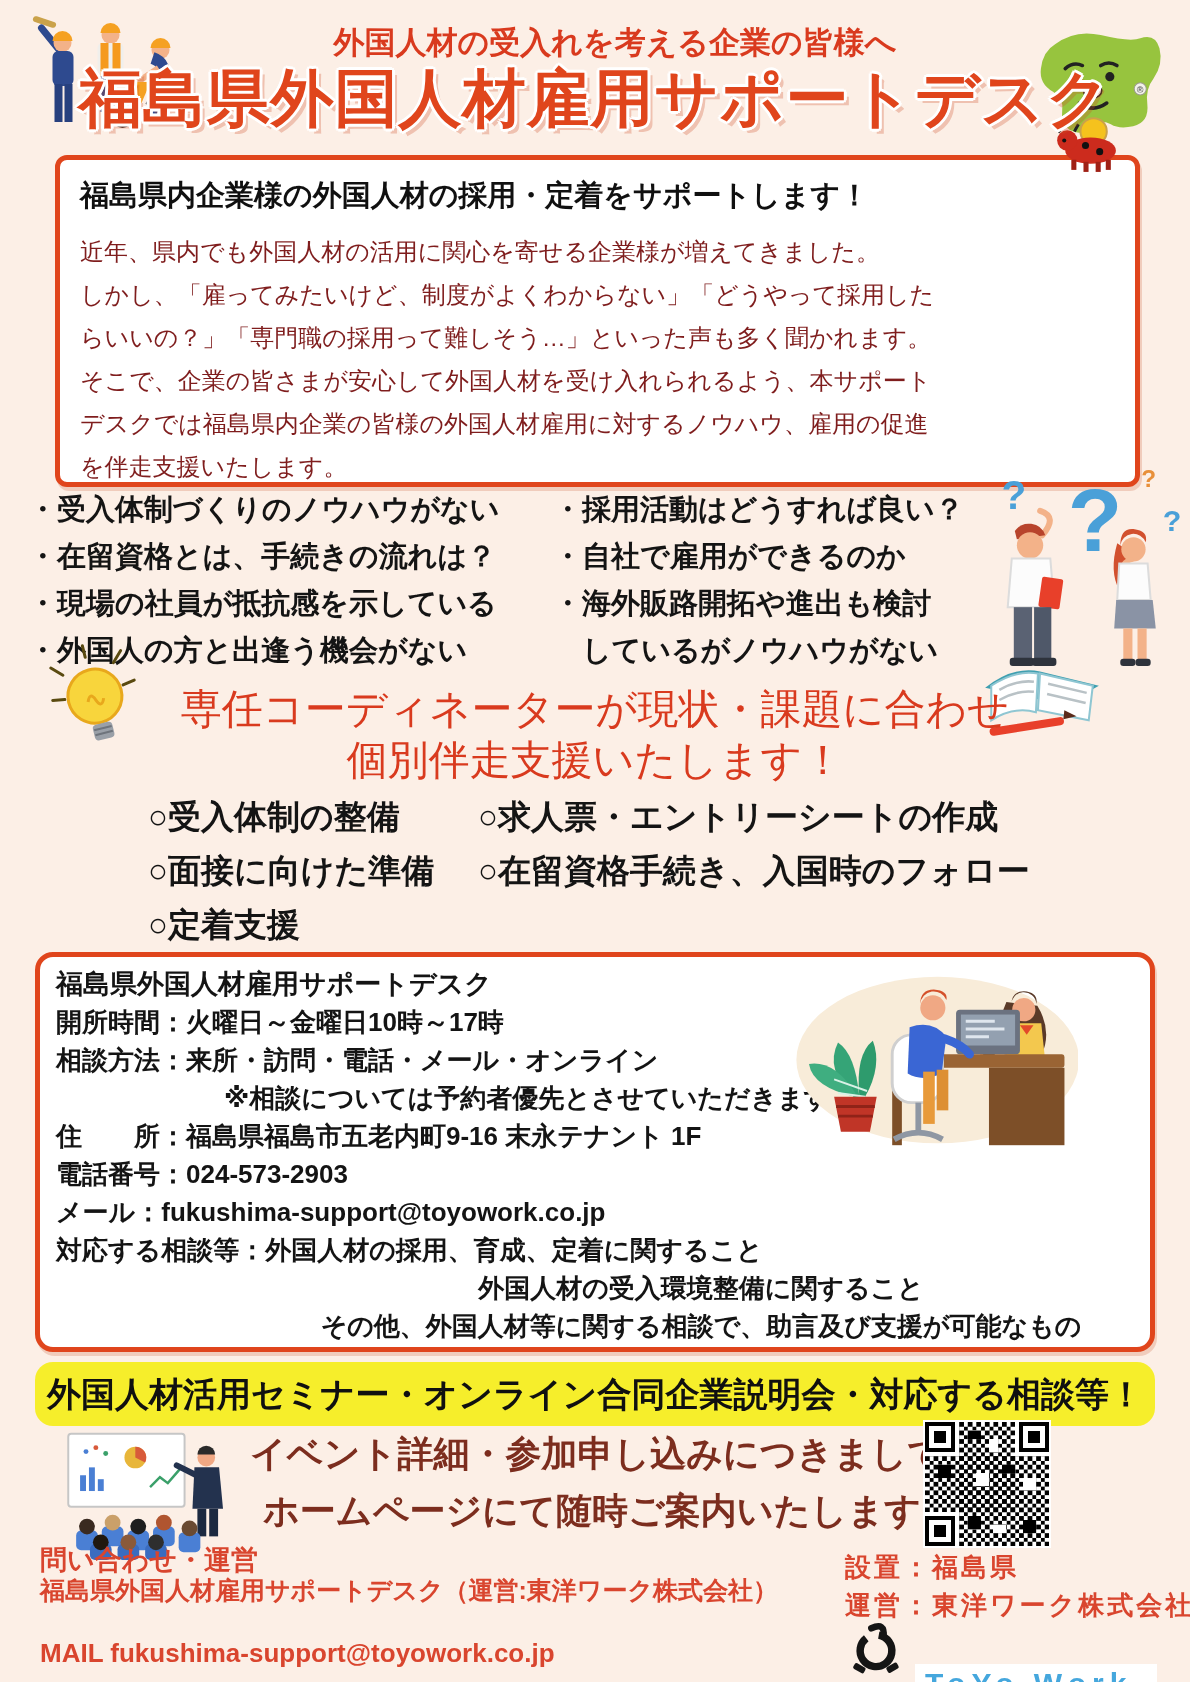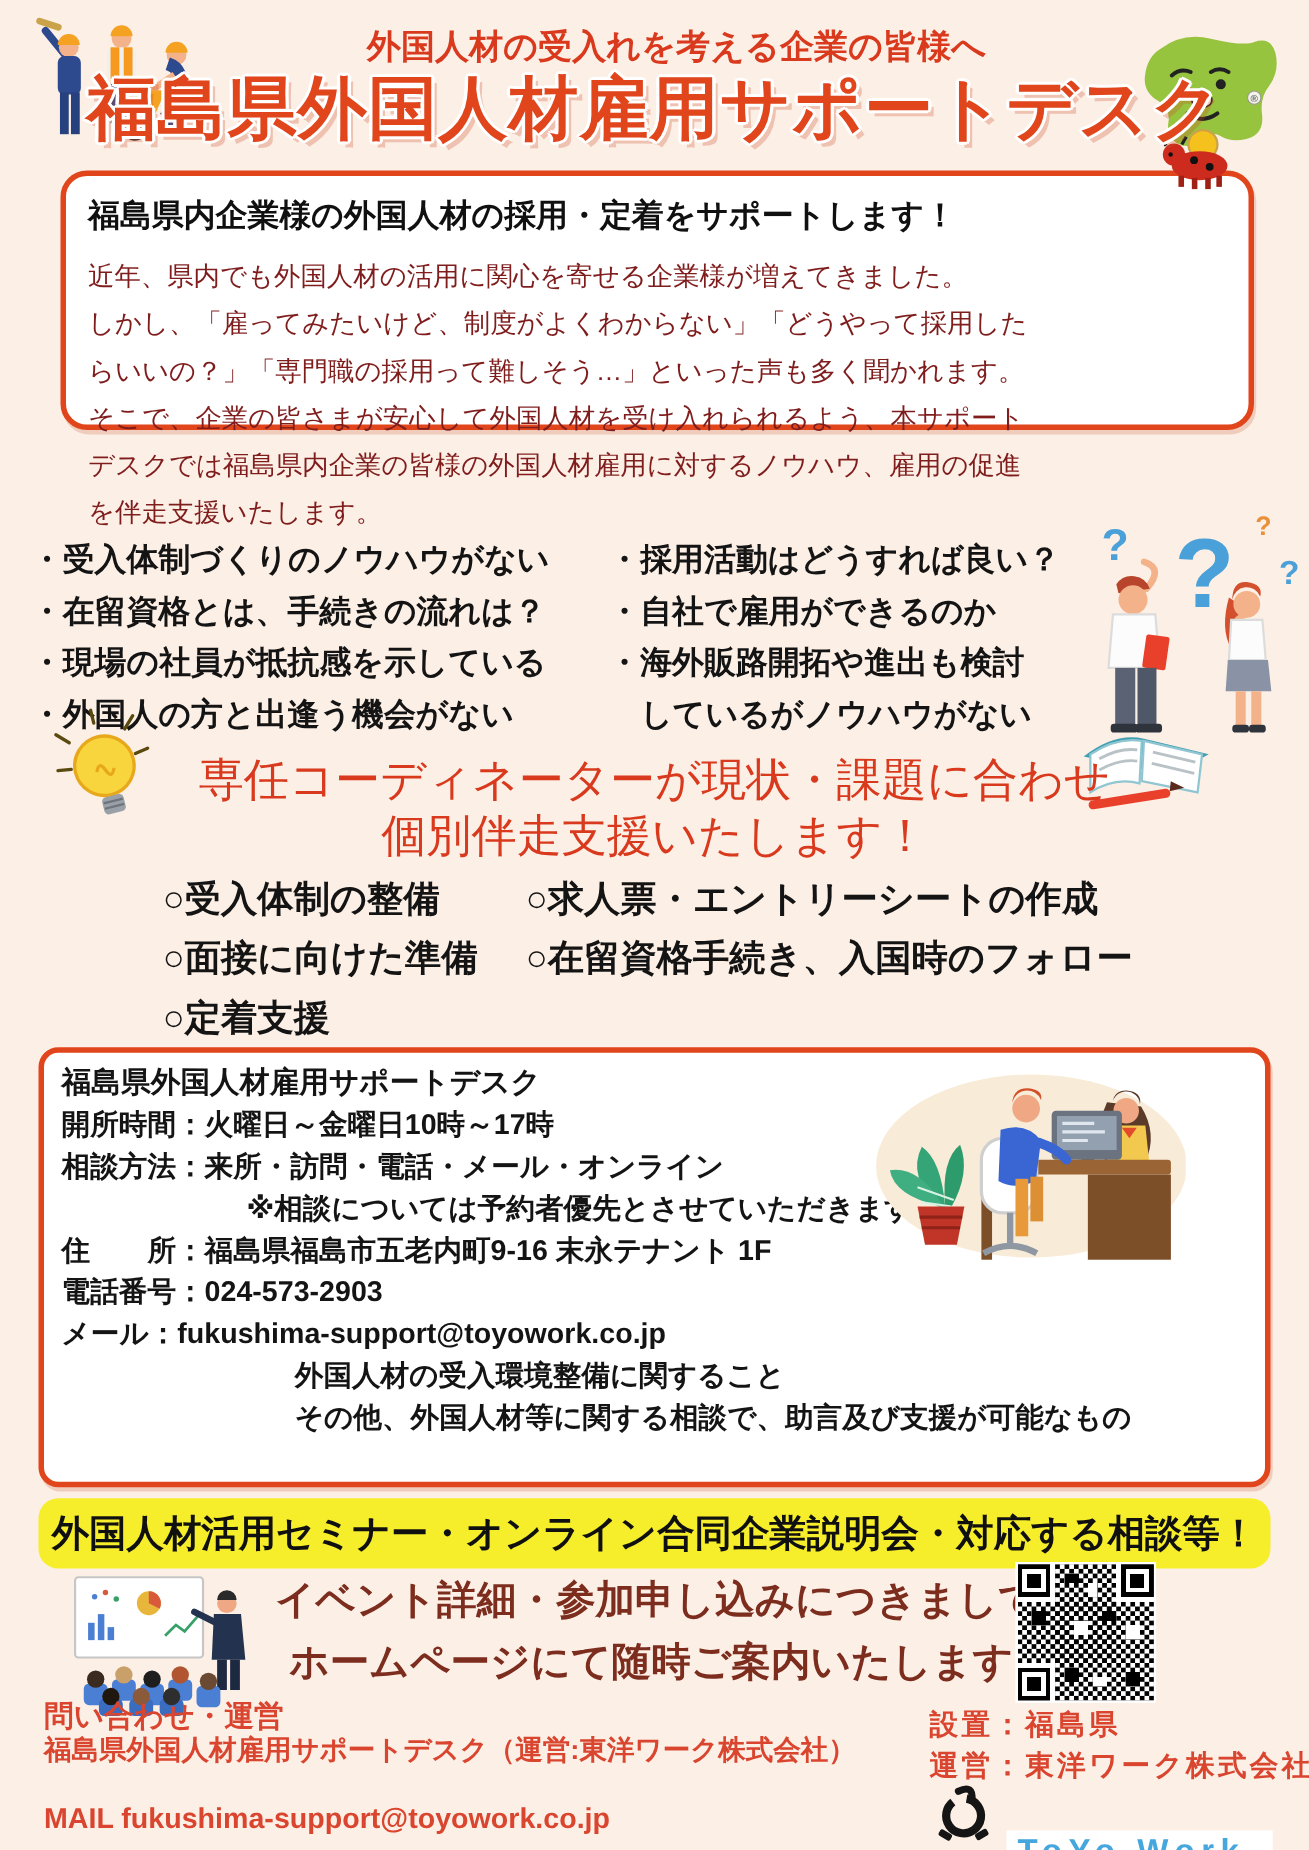--- a/index.html
+++ b/index.html
@@ -15,22 +15,22 @@
   
   .tagline{top:22px;left:150px;width:930px;text-align:center;
     font-size:31px;font-weight:bold;color:var(--title-red,#d93a1e);white-space:nowrap;}
   .title{top:56px;left:75px;width:1040px;text-align:center;white-space:nowrap;
     font-size:63px;font-weight:bold;letter-spacing:1px;color:var(--accent,#e0451c);
     text-shadow:3px 0 0 #fff,-3px 0 0 #fff,0 3px 0 #fff,0 -3px 0 #fff,
       2px 2px 0 #fff,-2px 2px 0 #fff,2px -2px 0 #fff,-2px -2px 0 #fff,
       5px 5px 0 rgba(205,75,35,.28);}
 
   
-  .box1{left:55px;top:155px;width:1085px;height:236px;box-sizing:border-box;
-    background:#fff;border:5px solid var(--accent,#e0451c);border-radius:24px;
+  .box1{left:55px;top:155px;width:1085px;height:332px;box-sizing:border-box;
+    background:#fff;border:5px solid var(--accent,#e0451c);border-radius:12px;
     padding:12px 20px;box-shadow:2px 4px 0 rgba(200,80,40,.22);}
   .lead{font-size:29px;font-weight:bold;color:#101010;margin:4px 0 14px 0;white-space:nowrap;}
   .bline{font-size:24px;color:#7f1d1d;line-height:43px;white-space:nowrap;}
 
   
   .concern{font-size:29px;font-weight:bold;line-height:47px;white-space:nowrap;color:#141414;}
   .concern-left{left:28px;top:486px;}
   .concern-right{left:553px;top:486px;}
 
   
@@ -38,21 +38,21 @@
     color:var(--title-red,#d93a1e);white-space:nowrap;}
   .sol-item{font-size:33px;font-weight:bold;white-space:nowrap;color:#141414;}
 
   
   .box2{left:35px;top:952px;width:1120px;height:400px;box-sizing:border-box;
     background:#fff;border:5px solid var(--accent,#e0451c);border-radius:18px;
     padding:8px 16px;box-shadow:2px 4px 0 rgba(200,80,40,.22);}
   .dname{font-size:27px;font-weight:bold;line-height:38px;white-space:nowrap;}
   .dline{font-size:26px;font-weight:bold;line-height:38px;white-space:nowrap;}
   .ind1{margin-left:168px;}
-  .ind2{margin-left:212px;}
+  .ind2{margin-left:212px;text-align:center;}
 
   
   .banner{left:35px;top:1362px;width:1120px;height:64px;background:var(--banner-yellow,#f6ee2b);
     border-radius:18px;text-align:center;line-height:64px;font-size:34px;font-weight:bold;
     color:#101010;white-space:nowrap;}
 
   
   .event{left:250px;width:720px;text-align:center;font-size:36px;font-weight:bold;
     color:var(--maroon,#7c2d1e);white-space:nowrap;}
   .qr-wrap{left:923px;top:1420px;width:128px;height:128px;background:#fff;padding:2px;box-sizing:border-box;}
@@ -84,20 +84,21 @@
   </div>
 
   <div class="abs box2">
     <div class="dname">福島県外国人材雇用サポートデスク</div>
     <div class="dline">開所時間：火曜日～金曜日10時～17時</div>
     <div class="dline">相談方法：来所・訪問・電話・メール・オンライン</div>
     <div class="dline ind1">※相談については予約者優先とさせていただきます。</div>
     <div class="dline">住　　所：福島県福島市五老内町9-16 末永テナント 1F</div>
     <div class="dline">電話番号：024-573-2903</div>
     <div class="dline">メール：fukushima-support@toyowork.co.jp</div>
+    <div class="dline">対応する相談等：外国人材の採用、育成、定着に関すること</div>
     <div class="dline ind2">外国人材の受入環境整備に関すること</div>
     <div class="dline ind2">その他、外国人材等に関する相談で、助言及び支援が可能なもの</div>
   </div>
 
   <svg class="abs" style="left:778px;top:940px;" width="300" height="212" viewBox="0 0 310 215">
     <ellipse cx="165" cy="122" rx="146" ry="86" fill="#f8ecd9"></ellipse>
 
     <g>
       <path d="M78 160 q-30 -28 -16 -56 q18 12 22 56" fill="#35a477"></path>
       <path d="M84 160 q-4 -44 14 -58 q10 26 -8 58" fill="#2e9b6d"></path>

